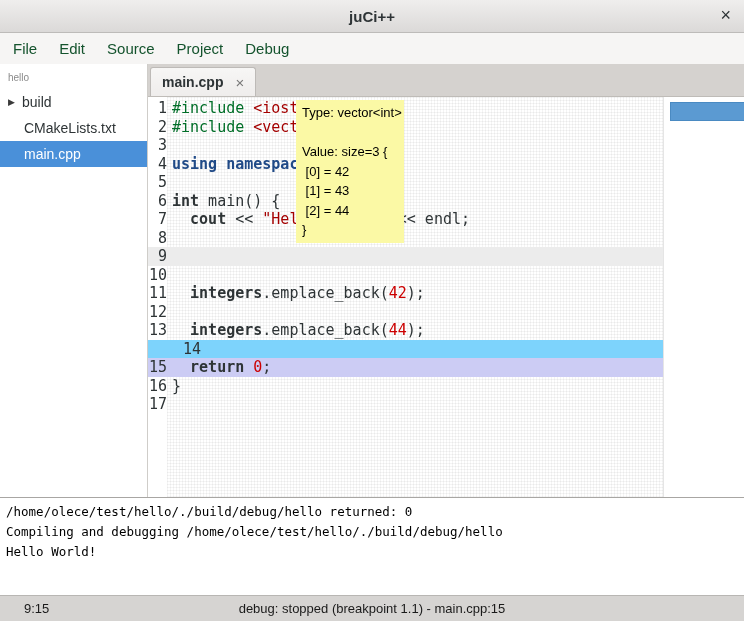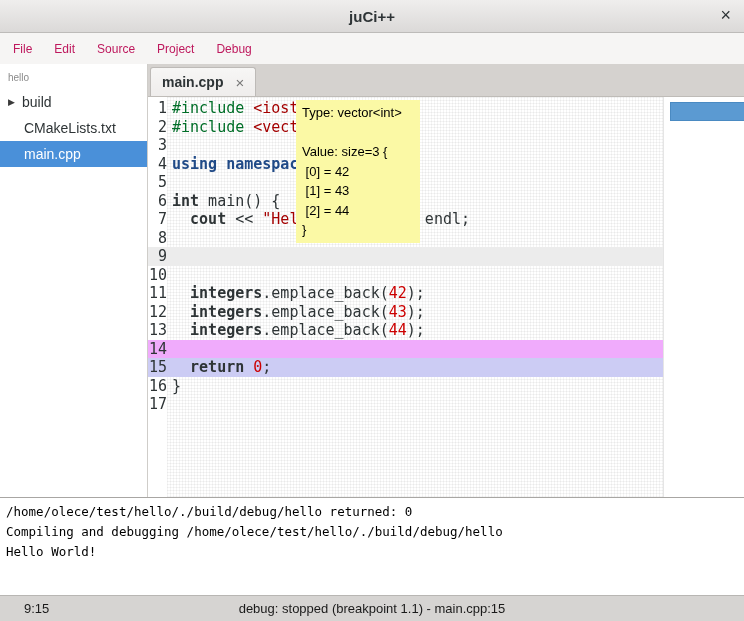--- a/index.html
+++ b/index.html
@@ -7,21 +7,21 @@
   body { font-family:"Liberation Sans","DejaVu Sans",sans-serif; color:#2e3436; background:#fff; }
   .window { width:744px; height:621px; display:flex; flex-direction:column; background:#fff; }
 
   
   .titlebar { height:33px; flex:0 0 33px; background:linear-gradient(#efeeed,#dbd9d8); border-bottom:1px solid #bdbbb9; display:flex; align-items:center; justify-content:center; position:relative; }
   .titlebar .title { font-weight:bold; font-size:15px; color:#2e3436; }
   .titlebar .close { position:absolute; right:13px; top:6px; font-size:18px; line-height:18px; color:#2e3436; cursor:default; }
 
   
   .menubar { height:31px; flex:0 0 31px; background:#f6f5f4; display:flex; align-items:stretch; padding-left:2px; }
-  .menu-item { display:flex; align-items:center; padding:0 11px; font-size:12px; color:#be185d; }
+  .menu-item { display:flex; align-items:center; padding:0 11px; font-size:15px; color:#14532d; }
 
   
   .main { flex:0 0 433px; height:433px; display:flex; }
 
   
   .sidebar { width:148px; flex:0 0 148px; background:#fff; border-right:1px solid #cfcdc9; display:flex; flex-direction:column; }
   .project-label { padding:8px 8px 6px 8px; color:#8a8a8a; font-size:10px; }
   .tree-item { height:26px; display:flex; align-items:center; font-size:14px; color:#2e3436; }
   .tree-item .expander { margin-left:8px; width:14px; font-size:9px; color:#3a3a3a; }
   .tree-item.indent { padding-left:24px; }
@@ -36,36 +36,36 @@
 
   
   .editor { flex:1; position:relative; background:#fff; overflow:hidden; font-family:"DejaVu Sans Mono","Liberation Mono",monospace; font-size:15px; }
   .grid-bg { position:absolute; left:19px; top:0; width:496px; height:100%;
     background-image:linear-gradient(to right, rgba(0,0,0,0.045) 1px, transparent 1px),
                      linear-gradient(to bottom, rgba(0,0,0,0.045) 1px, transparent 1px);
     background-size:3px 3px; }
   .code-lines { position:relative; z-index:1; padding-top:2px; }
   .line { display:flex; height:18.5px; line-height:18.5px; width:515px; }
   .line.hl-cur { background:#ececec; }
-  .line.hl-bp  { background:#f0abfc; }
+  .line.hl-bp  { background:#7dd3fc;padding-left:34px; }
   .line.hl-dbg { background:#ccccf4; }
   .lno { width:19px; flex:0 0 19px; text-align:right; color:#2e3436; }
   .ltext { padding-left:5px; white-space:pre; }
   .tk-prep { color:#006e28; }
   .tk-str  { color:#a40000; }
   .tk-num  { color:#cc0000; }
   .tk-type { color:#204a87;font-weight:bold; }
   .tk-kw   { font-weight:bold; }
   .tk-b    { font-weight:bold; }
   .tk-caret { display:inline-block; width:0; height:14px; border-left:1.4px solid #141414; vertical-align:-2px; }
 
   .rpane { position:absolute; right:0; top:0; bottom:0; width:81px; background:#fff; border-left:1px solid rgba(0,0,0,0.10); z-index:2; }
   .thumb { position:absolute; left:6px; top:5px; width:75px; height:19px; background:#5b9ad2; border:1px solid #4a8ac2; }
 
-  .tooltip { position:absolute; left:148px; top:3px; width:124px; background:#fbf9a5; z-index:5; padding:3px 6px; font-family:"Liberation Sans","DejaVu Sans",sans-serif; font-size:13px; color:#000; }
+  .tooltip { position:absolute; left:148px; top:3px; width:108px; background:#fbf9a5; z-index:5; padding:3px 6px; font-family:"Liberation Sans","DejaVu Sans",sans-serif; font-size:13px; color:#000; }
   .tooltip div { line-height:19.5px; min-height:19.5px; white-space:pre; }
 
   
   .terminal { flex:0 0 98px; height:98px; background:#fff; border-top:1px solid #a8a6a3; padding:4px 6px; font-family:"DejaVu Sans Mono","Liberation Mono",monospace; font-size:12.5px; color:#000; overflow:hidden; }
   .terminal div { line-height:20px; white-space:pre; }
 
   
   .statusbar { flex:0 0 26px; height:26px; background:#d6d4d2; border-top:1px solid #b8b6b3; display:flex; align-items:center; position:relative; font-size:13px; color:#1a1a1a; }
   .statusbar .pos { margin-left:24px; }
   .statusbar .center { position:absolute; left:0; right:0; text-align:center; }
@@ -153,21 +153,20 @@
             <div class="line">
               <span class="lno">10</span>
               <span class="ltext"></span>
             </div>
             <div class="line">
               <span class="lno">11</span>
               <span class="ltext"><span>  </span><span class="tk-b">integers</span><span>.emplace_back(</span><span class="tk-num">42</span><span>);</span></span>
             </div>
             <div class="line">
               <span class="lno">12</span>
-              <span class="ltext"><span>  </span><span class="tk-b">integers</span><span>.emplace_back(</span><span class="tk-num">43</span><span>);</span></span>
             </div>
             <div class="line">
               <span class="lno">13</span>
               <span class="ltext"><span>  </span><span class="tk-b">integers</span><span>.emplace_back(</span><span class="tk-num">44</span><span>);</span></span>
             </div>
             <div class="line hl-bp">
               <span class="lno">14</span>
               <span class="ltext"></span>
             </div>
             <div class="line hl-dbg">

